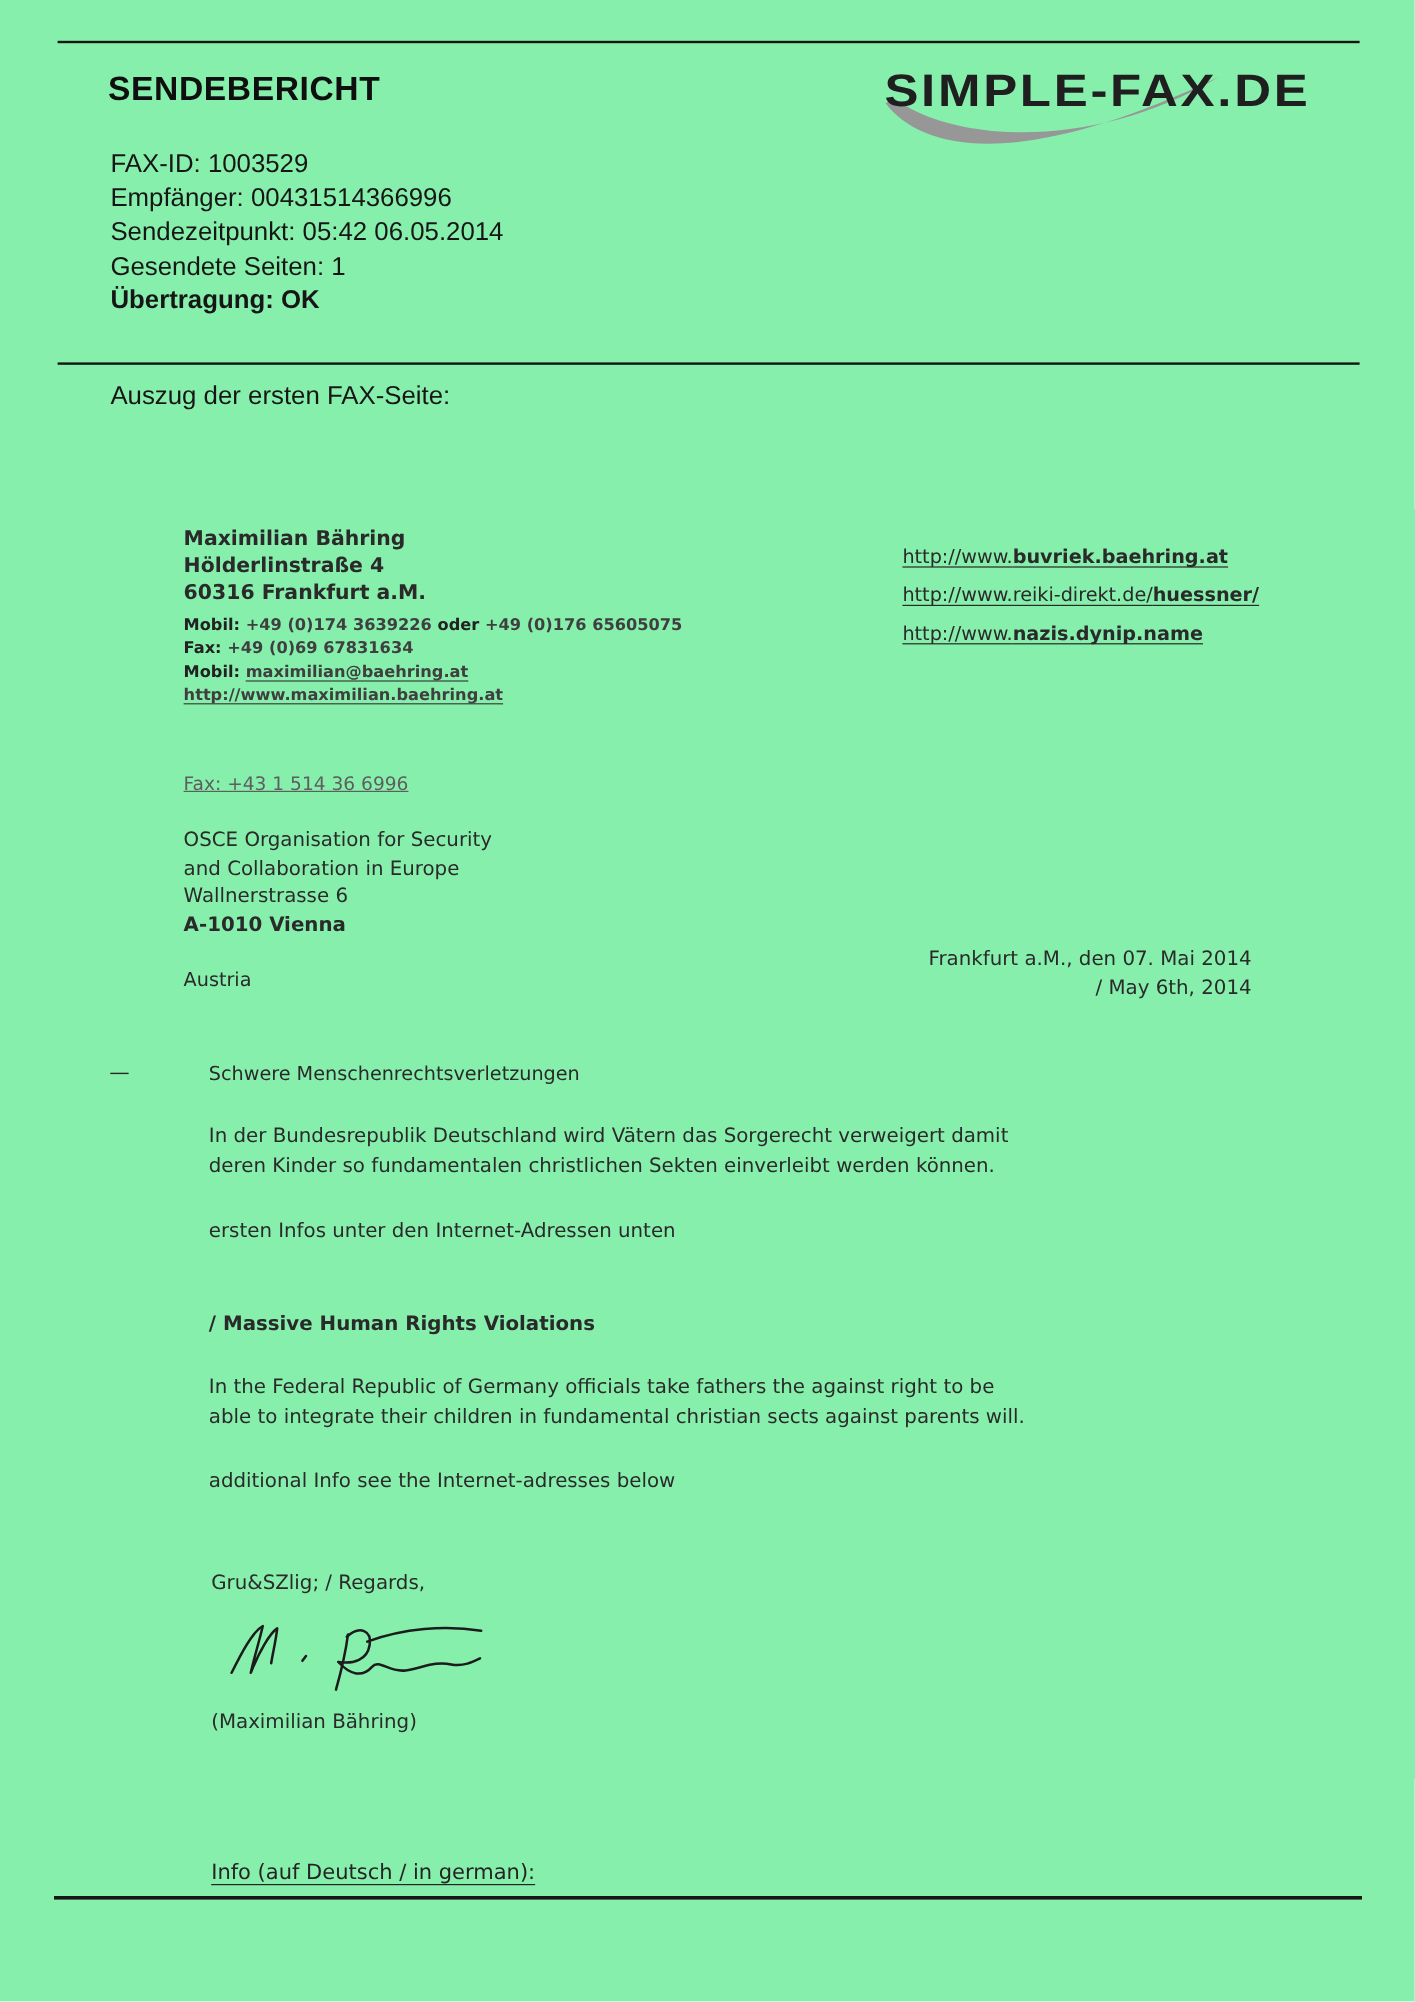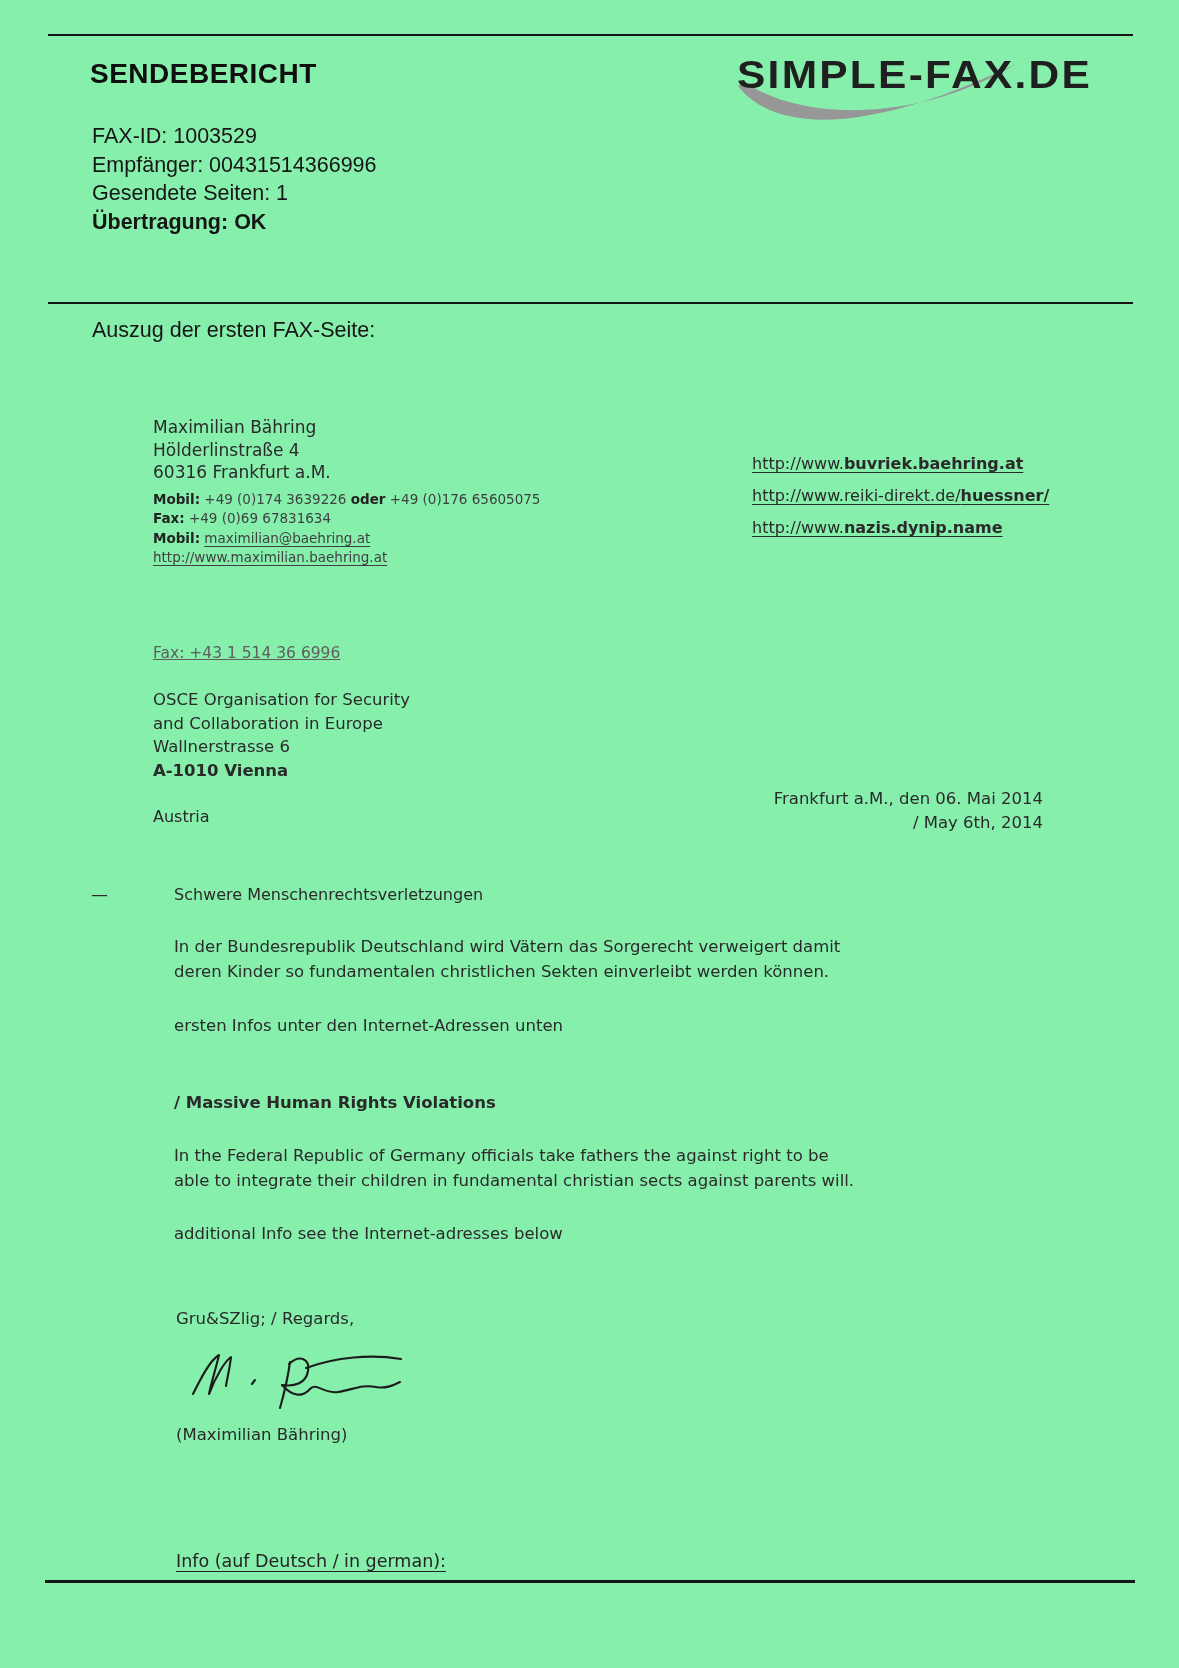--- a/index.html
+++ b/index.html
@@ -27,21 +27,21 @@
   }
   .meta{position:absolute;left:92px;top:122px;font-size:21.5px;line-height:28.5px;color:#161616;}
   .meta .status{font-weight:700;}
   .excerpt{position:absolute;left:92px;top:318px;font-size:21.5px;color:#161616;}
 
   
   .fax{font-family:"DejaVu Sans","Liberation Sans",sans-serif;color:#2a2a2a;position:absolute;}
   .u{text-decoration:underline;text-underline-offset:3px;color:inherit;}
   a.u{cursor:pointer;}
 
-  .sender{left:153px;top:416px;}
+  .sender{left:153px;top:438px;font-weight:bold;}
   .sender .lg{font-size:17px;line-height:22.5px;}
   .contact{margin-top:6px;font-size:13.5px;line-height:19.5px;color:#3f3f3f;}
   .contact b{color:#222;}
 
   .links{left:752px;top:448px;font-size:16px;line-height:32px;}
   .links b{font-weight:700;}
 
   .sender-line{left:153px;top:616px;font-size:14px;font-weight:700;white-space:pre;color:#282828;}
   .fax-at{left:153px;top:644px;font-size:15.5px;color:#5e5e5e;text-decoration:underline;}
 
@@ -74,20 +74,21 @@
   <h1 class="title">SENDEBERICHT</h1>
 
   <svg class="logo" viewBox="0 0 400 95" aria-hidden="true">
     <path d="M 38,42 C 70,84 155,97 316,20 C 212,82 96,75 45,38 Z" fill="#979797"></path>
     <text x="37" y="44" textLength="355" lengthAdjust="spacingAndGlyphs">SIMPLE-FAX.DE</text>
   </svg>
 
   <div class="meta">
     <div class="meta-line">FAX-ID: 1003529</div>
     <div class="meta-line">Empfänger: 00431514366996</div>
+    <div class="meta-line">Sendezeitpunkt: 05:42 06.05.2014</div>
     <div class="meta-line">Gesendete Seiten: 1</div>
     <div class="meta-line status">Übertragung: OK</div>
   </div>
 
   <div class="rule rule-mid"></div>
 
   <div class="excerpt">Auszug der ersten FAX-Seite:</div>
 
   <div class="fax sender">
     <div class="lg">Maximilian Bähring</div>
@@ -111,21 +112,21 @@
   <div class="fax fax-at">Fax: +43 1 514 36 6996</div>
 
   <div class="fax recipient">
     <div>OSCE Organisation for Security</div>
     <div>and Collaboration in Europe</div>
     <div>Wallnerstrasse 6</div>
     <div class="strong">A-1010 Vienna</div>
   </div>
 
   <div class="fax dateline">
-    <div>Frankfurt a.M., den 06. Mai 2014</div>
+    <div>Frankfurt a.M., den 07. Mai 2014</div>
     <div>/ May 6th, 2014</div>
   </div>
 
   <div class="fax country">Austria</div>
 
   <div class="fax subject-dash">—</div>
   <div class="fax subject-de">Schwere Menschenrechtsverletzungen</div>
 
   <div class="fax body-de">
     <div>In der Bundesrepublik Deutschland wird Vätern das Sorgerecht verweigert damit</div>

